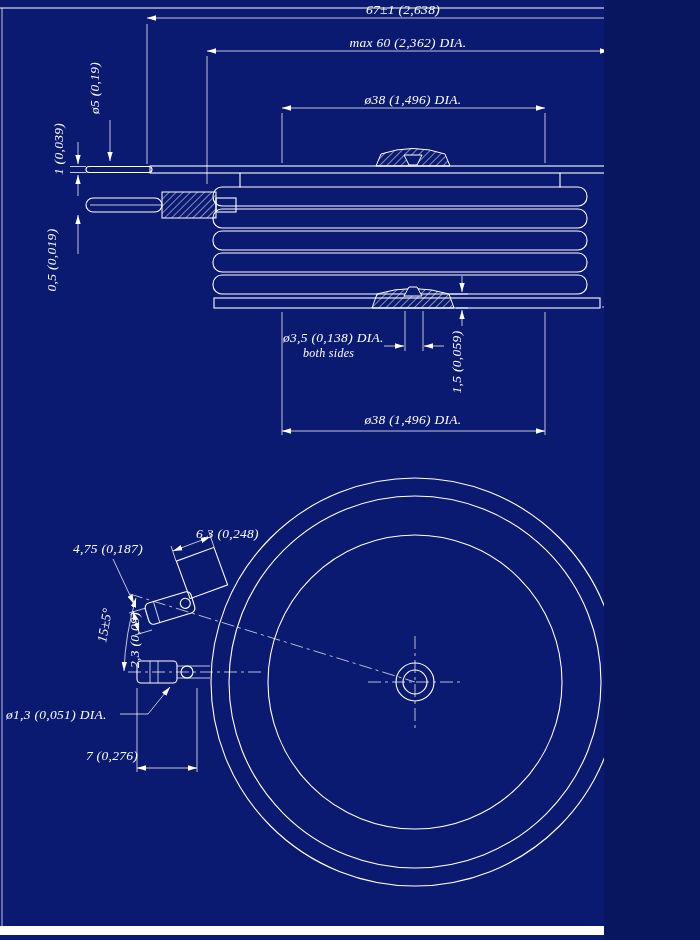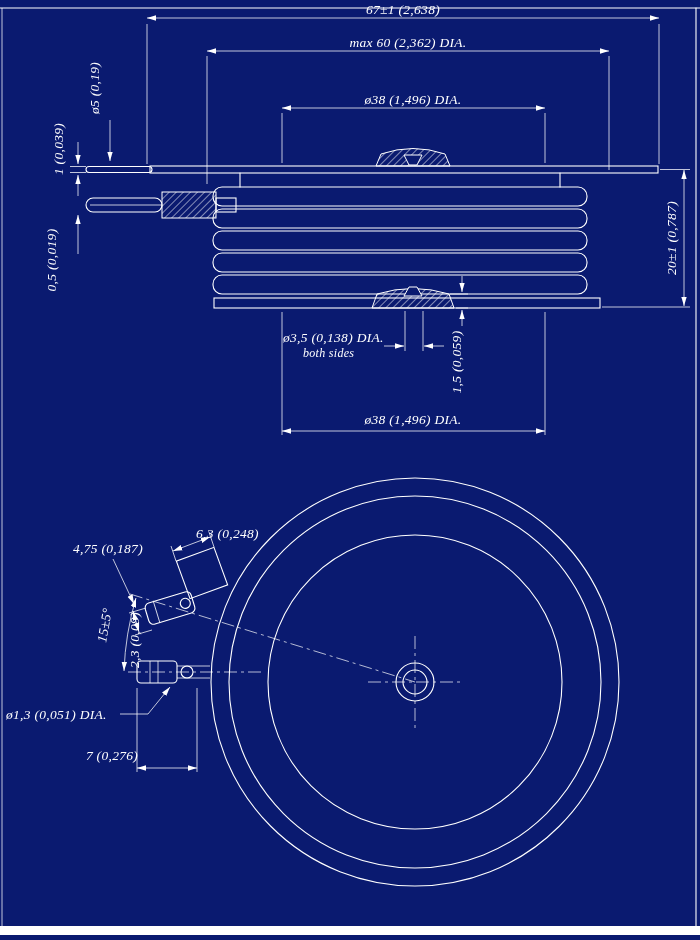--- a/index.html
+++ b/index.html
@@ -1,19 +1,19 @@
 <!DOCTYPE html>
 <html><head>
 <meta charset="utf-8">
 <style>
   html,body{margin:0;padding:0;}
   body{background:#081660;}
   .blueprint{
     position:relative;
-    width:700px;height:940px;
+    width:604px;height:940px;
     background:#0a1a70;
     overflow:hidden;
     font-family:"Liberation Serif", serif;
   }
   svg{display:block;}
   .ln{stroke:#ffffff;stroke-width:1.1;fill:none;stroke-linecap:round;}
   .lnthin{stroke:#ffffff;stroke-width:0.75;fill:none;}
   .cl{stroke:#ffffff;stroke-width:0.7;fill:none;stroke-dasharray:13 4 3 4;}
   .hatchfill{fill:url(#hatch);stroke:#ffffff;stroke-width:1;}
   .bgfill{fill:#0a1a70;stroke:#ffffff;stroke-width:1;}

